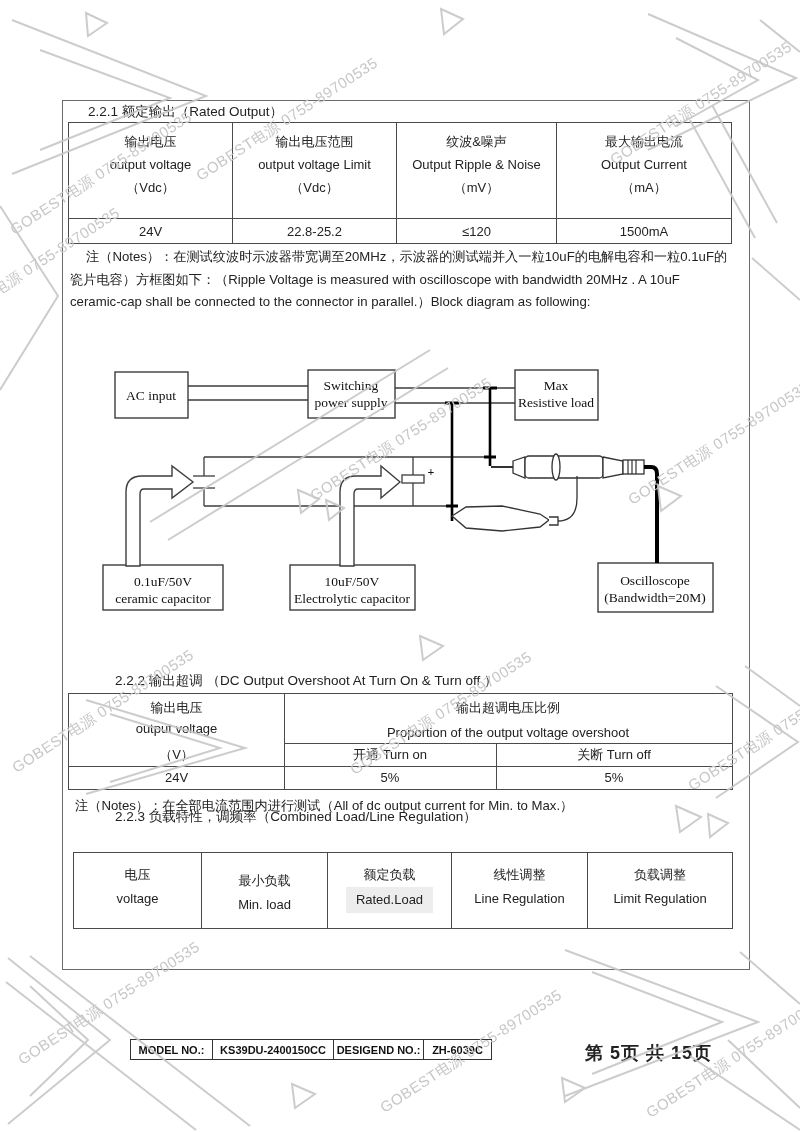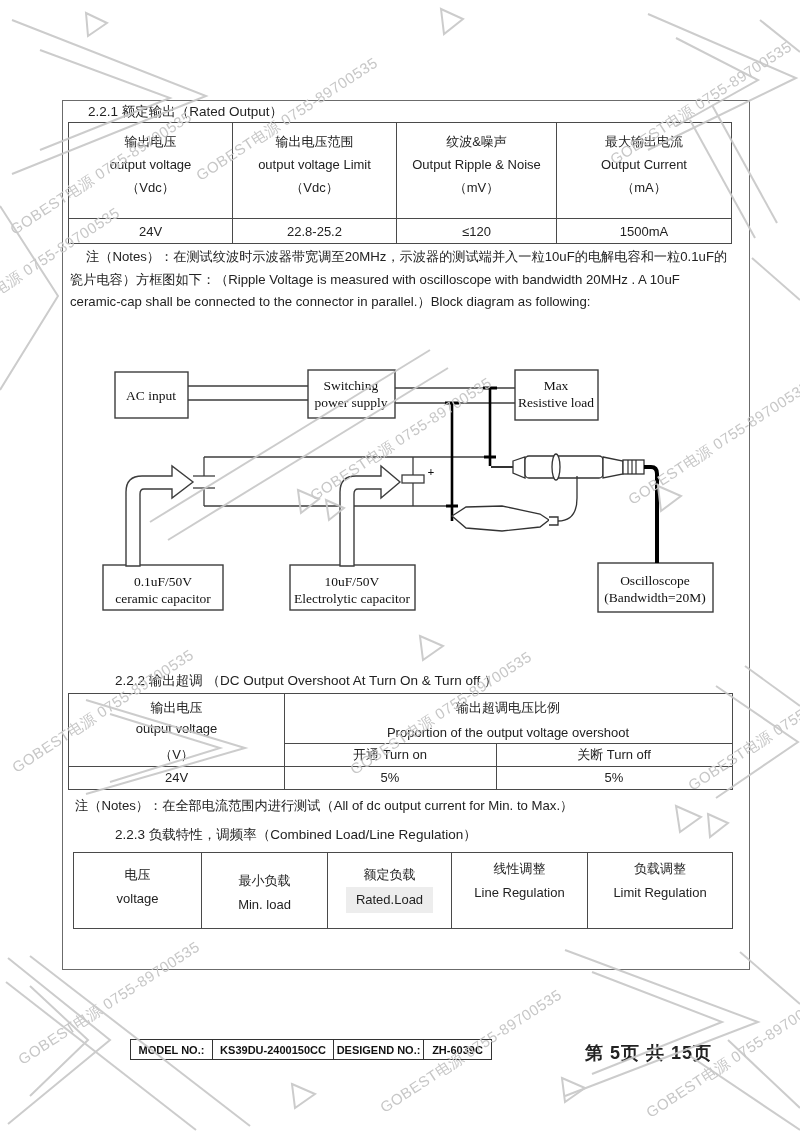--- a/index.html
+++ b/index.html
@@ -179,21 +179,21 @@
       <div class="cell" style="left:215px;top:15px;width:448px;margin-top:16px;">Proportion of the output voltage overshoot</div>
       <div class="cell" style="left:215px;top:52px;width:212px;">开通 Turn on</div>
       <div class="cell" style="left:427px;top:52px;width:236px;">关断 Turn off</div>
       <div class="cell" style="left:0;top:76px;width:215px;">24V</div>
       <div class="cell" style="left:215px;top:76px;width:212px;">5%</div>
       <div class="cell" style="left:427px;top:76px;width:236px;">5%</div>
     </div>
 
     <div class="note" style="left:70px;top:795px;width:665px;text-indent:5px;">注（Notes）：在全部电流范围内进行测试（All of dc output current for Min. to Max.）</div>
 
-    <div class="sec-title" style="left:115px;top:826px;text-align:center;">2.2.3 负载特性，调频率（Combined Load/Line Regulation）</div>
+    <div class="sec-title" style="left:115px;top:808px;text-align:center;">2.2.3 负载特性，调频率（Combined Load/Line Regulation）</div>
 
     <table class="t" style="left:73px;top:852px;width:659px;">
       <colgroup>
           <col style="width:128px">
           <col style="width:126px">
           <col style="width:124px">
           <col style="width:136px">
           <col style="width:145px">
         </colgroup>
       <tbody>
@@ -203,25 +203,25 @@
           <div>voltage</div>
         </th>
         <th class="hl2" style="padding-top:16px;">
           <div>最小负载</div>
           <div>Min. load</div>
         </th>
         <th class="hl2" style="padding-top:10px;">
           <div>额定负载</div>
           <div><span class="ratedbg">Rated.Load</span></div>
         </th>
-        <th class="hl2" style="padding-top:4px;">
+        <th class="hl2" style="padding-top:10px;">
           <div>线性调整</div>
           <div>Line Regulation</div>
         </th>
-        <th class="hl2" style="padding-top:4px;">
+        <th class="hl2" style="padding-top:10px;">
           <div>负载调整</div>
           <div>Limit Regulation</div>
         </th>
       </tr>
     </tbody>
       </table>
 
     <table class="ft" style="left:130px;top:1039px;width:361px;">
       <colgroup>
           <col style="width:82px">

